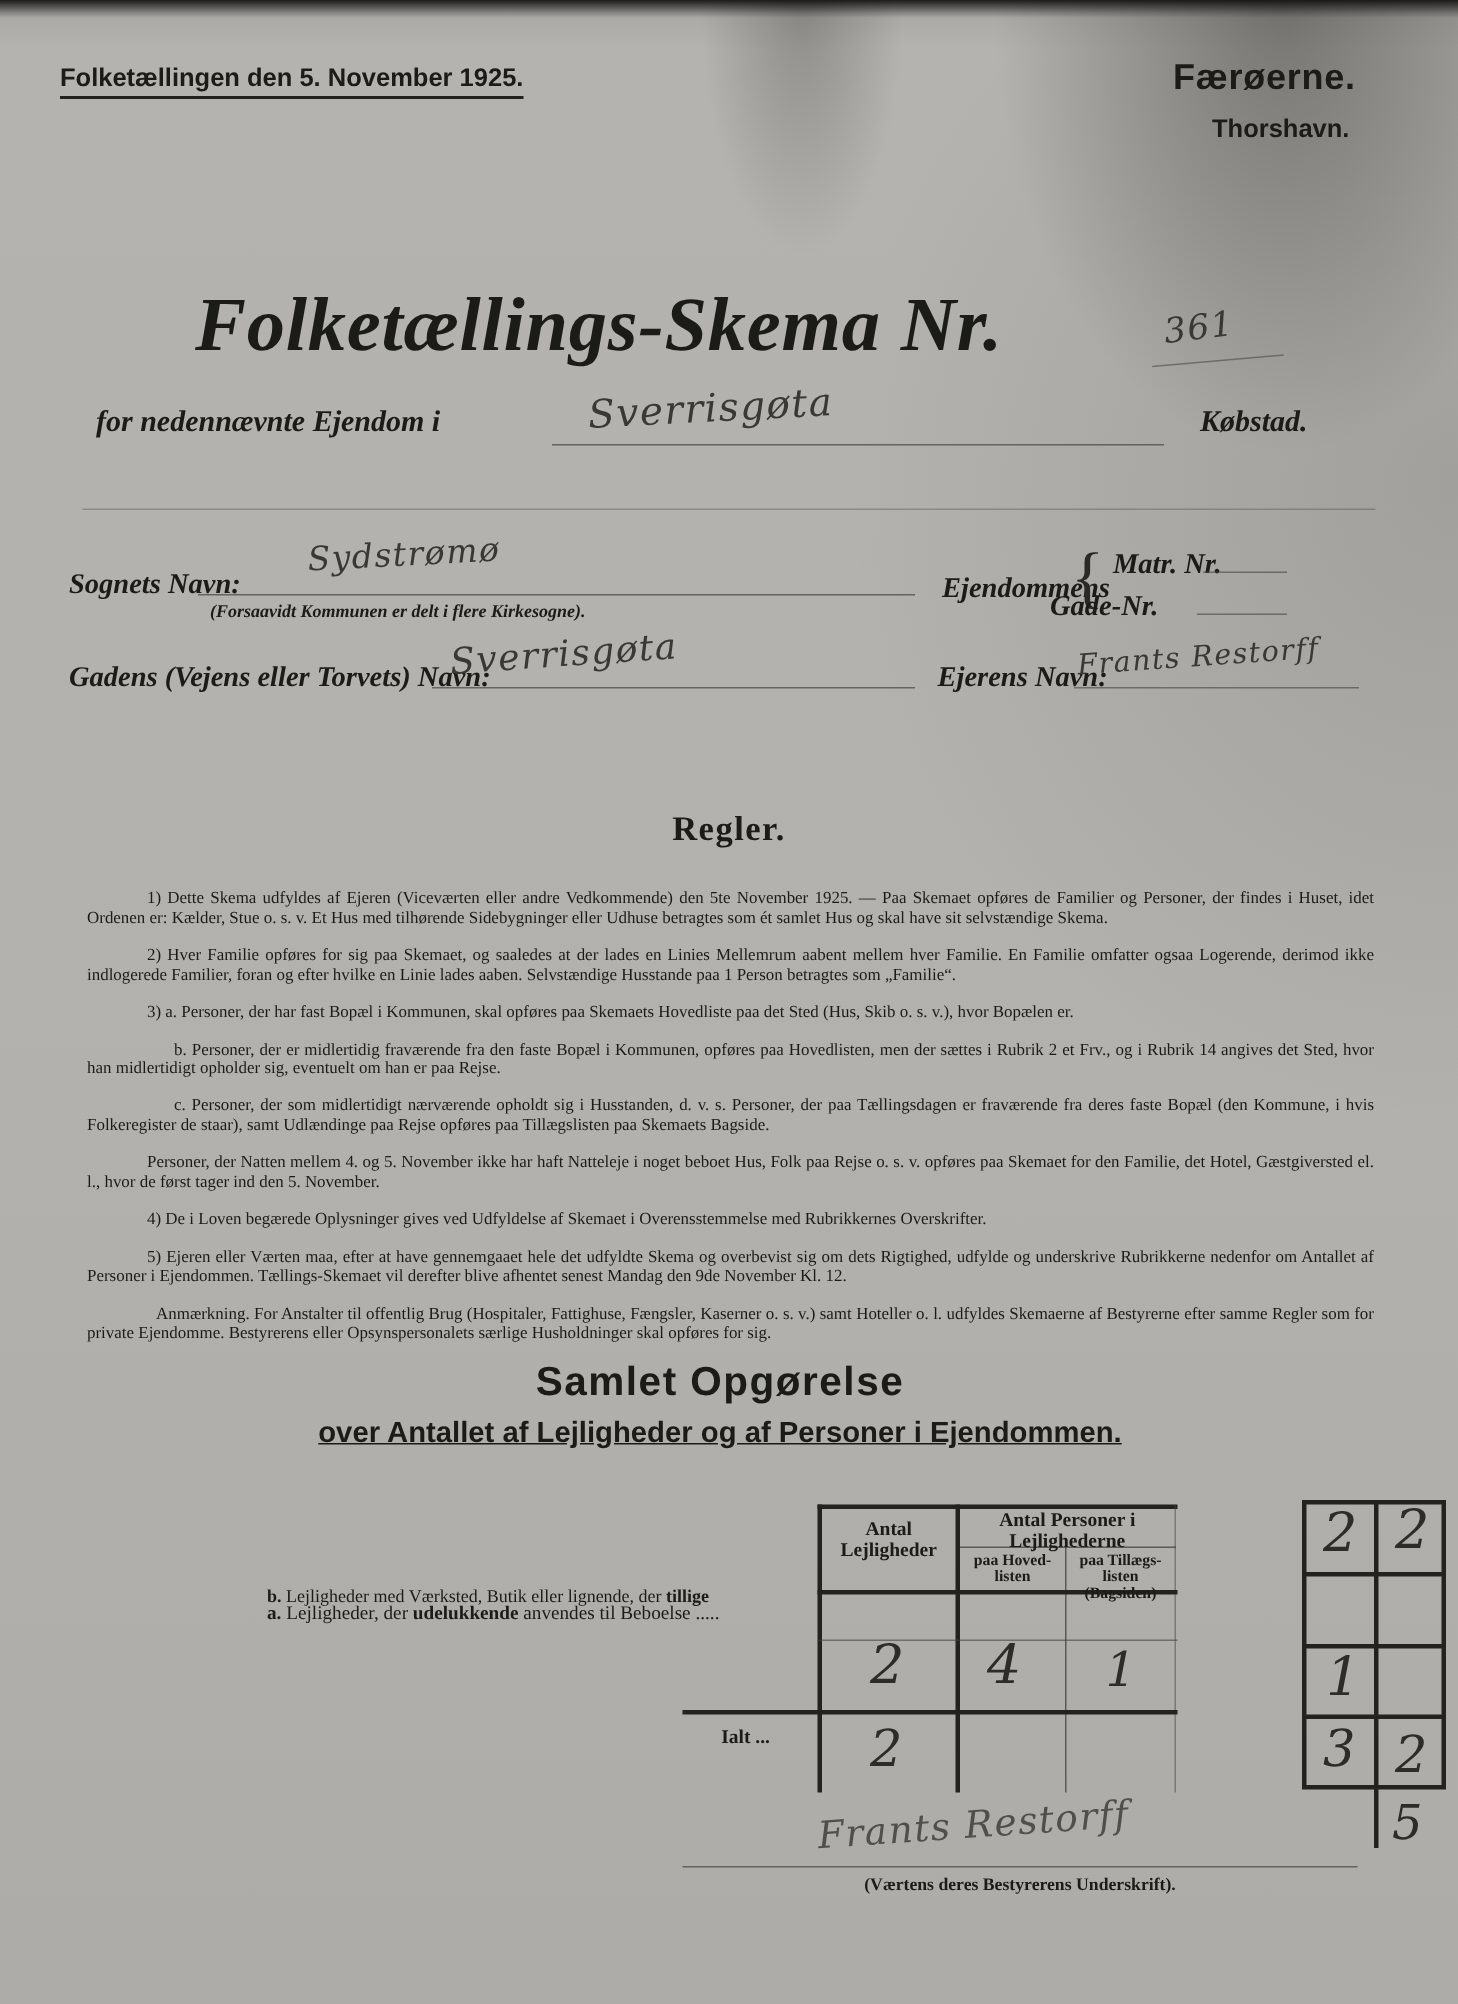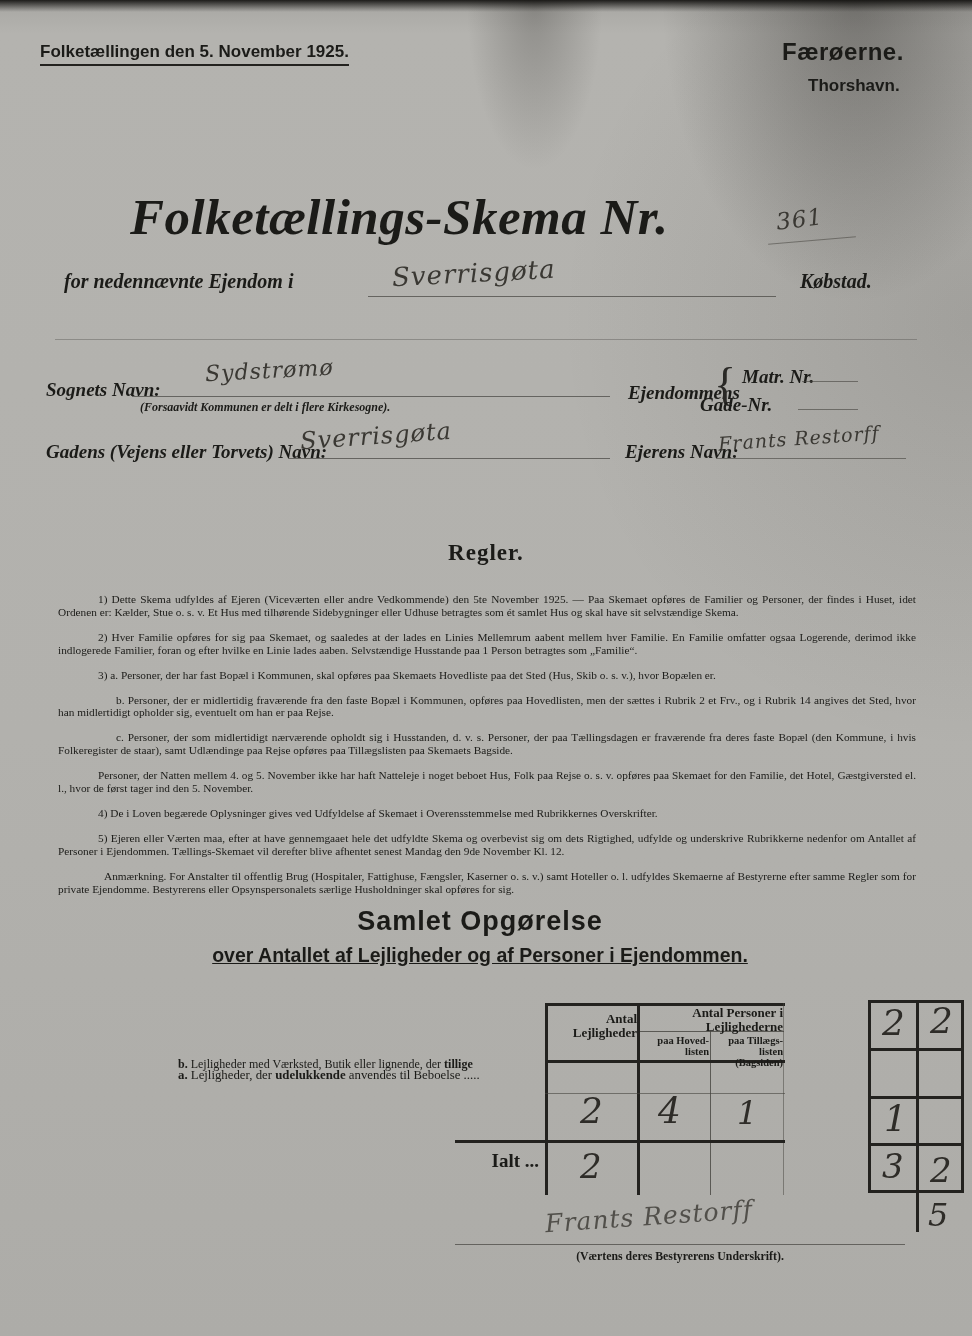--- a/index.html
+++ b/index.html
@@ -20,21 +20,21 @@
   .lbl{font-family:"Liberation Serif", serif;font-weight:bold;font-style:italic;font-size:19px;}
   .hw{font-family:"DejaVu Serif", serif;font-style:italic;color:#3a3833;letter-spacing:1px;}
   .line{background:#45433e;height:1px;}
   .thick{background:#23221f;}
   .topstrip{top:0;left:0;width:972px;height:12px;
     background:linear-gradient(180deg,rgba(18,17,15,.92),rgba(18,17,15,.25) 70%,rgba(18,17,15,0));}
   .rules-body{text-align:justify;font-size:11.3px;line-height:12.9px;}
   .rules-body p{margin:12px;text-indent:40px;}
   .rules-body p.sub{text-indent:58px;}
   .rules-body p.note{text-indent:46px;}
-  .tcell{text-align:right;font-weight:bold;line-height:1.05;}
+  .tcell{text-align:center;font-weight:bold;line-height:1.05;}
   .hwnum{font-family:"DejaVu Serif", serif;font-style:italic;color:#2e2c28;}
 </style>
 </head>
 <body>
 
 <div class="page">
 
   <div class="abs topstrip"></div>
 
   <div class="abs sans b" style="left:40px;top:42px;font-size:17px;border-bottom:2.5px solid #23221f;padding-bottom:2px;">Folketællingen den 5. November 1925.</div>
@@ -103,21 +103,21 @@
   <div class="abs tcell" style="left:711px;top:1035px;width:72px;font-size:10.5px;">paa Tillægs-listen (Bagsiden)</div>
 
   <div class="abs" style="left:178px;top:1068px;width:364px;font-size:12.8px;">
     <span class="b">a.</span>
     <span>Lejligheder, der </span><span class="b">udelukkende</span><span> anvendes til Beboelse .....</span>
   </div>
   <div class="abs" style="left:178px;top:1057px;width:372px;font-size:12px;line-height:15px;">
     <span class="b">b.</span>
     <span>Lejligheder med Værksted, Butik eller lignende, der </span><span class="b">tillige</span>
   </div>
-  <div class="abs b" style="left:455px;top:1150px;width:84px;text-align:right;font-size:19px;">Ialt ...</div>
+  <div class="abs b" style="left:455px;top:1150px;width:84px;text-align:center;font-size:13px;">Ialt ...</div>
 
   <div class="abs hwnum" style="left:580px;top:1090px;font-size:36px;">2</div>
   <div class="abs hwnum" style="left:658px;top:1090px;font-size:36px;">4</div>
   <div class="abs hwnum" style="left:737px;top:1094px;font-size:32px;">1</div>
   <div class="abs hwnum" style="left:580px;top:1146px;font-size:34px;">2</div>
 
   <div class="abs thick" style="left:868px;top:1000px;width:96px;height:2.5px;"></div>
   <div class="abs thick" style="left:868px;top:1048px;width:96px;height:2.5px;"></div>
   <div class="abs thick" style="left:868px;top:1096px;width:96px;height:2.5px;"></div>
   <div class="abs thick" style="left:868px;top:1143px;width:96px;height:2.5px;"></div>

